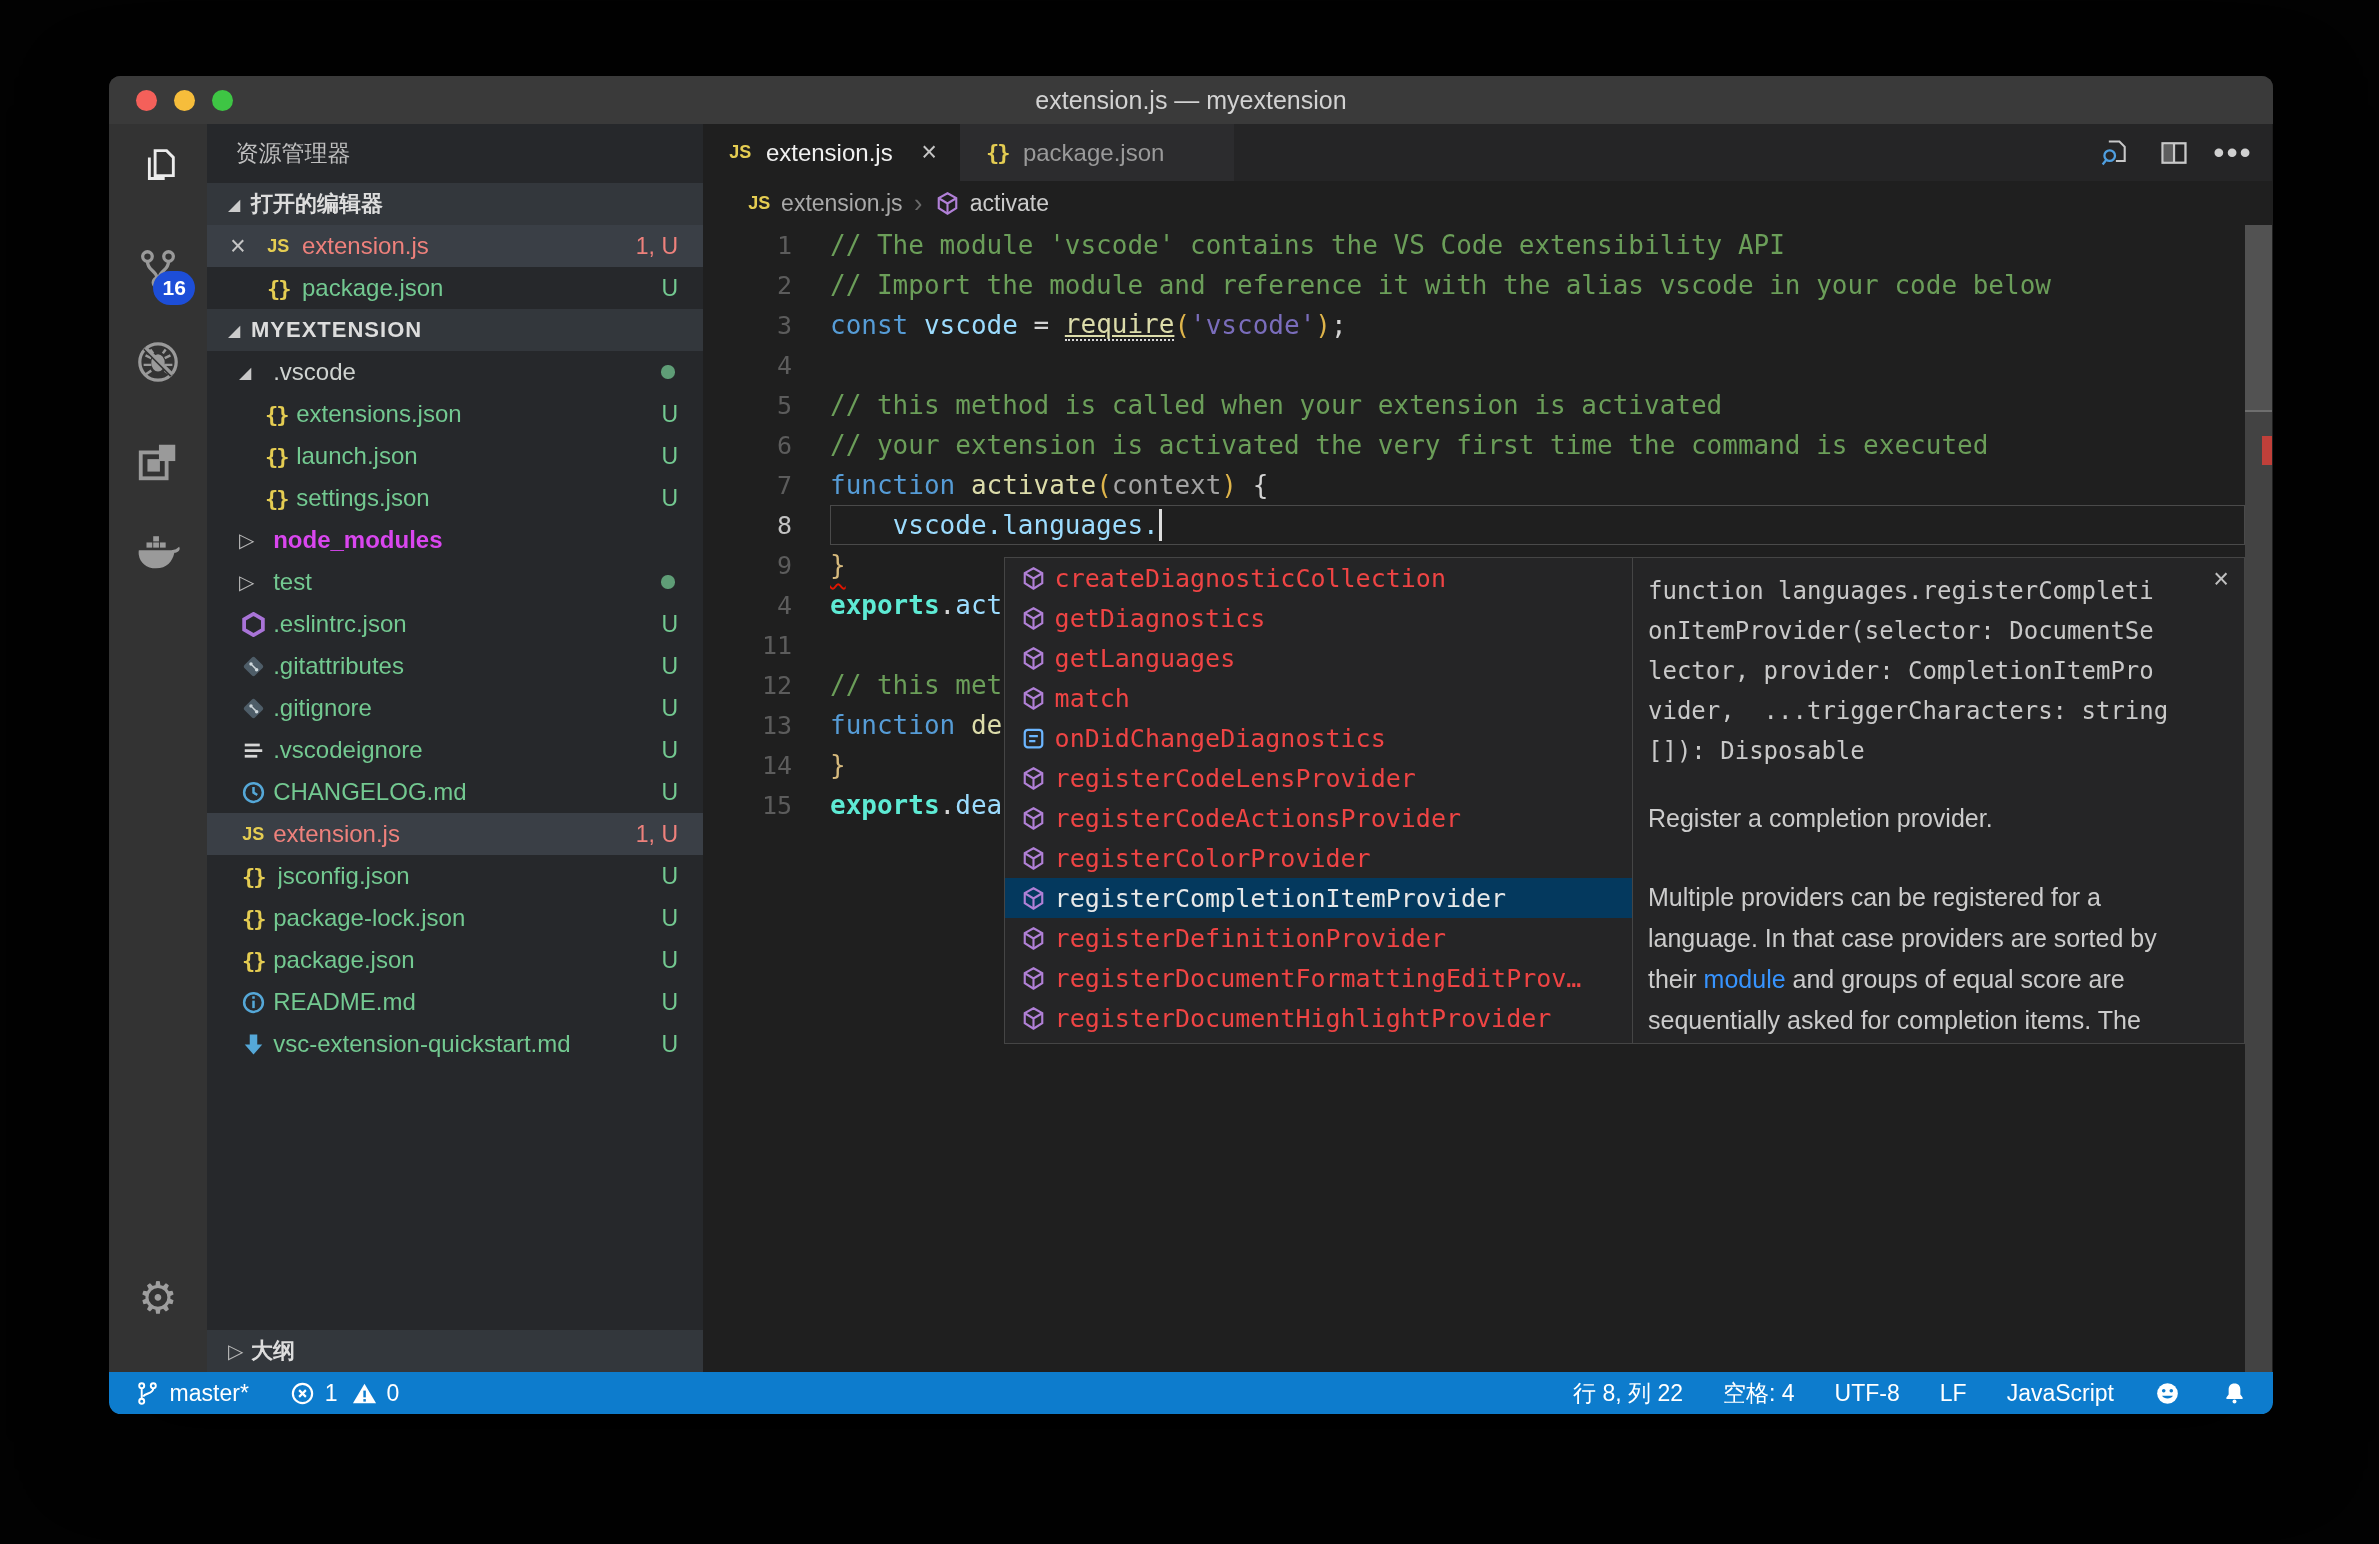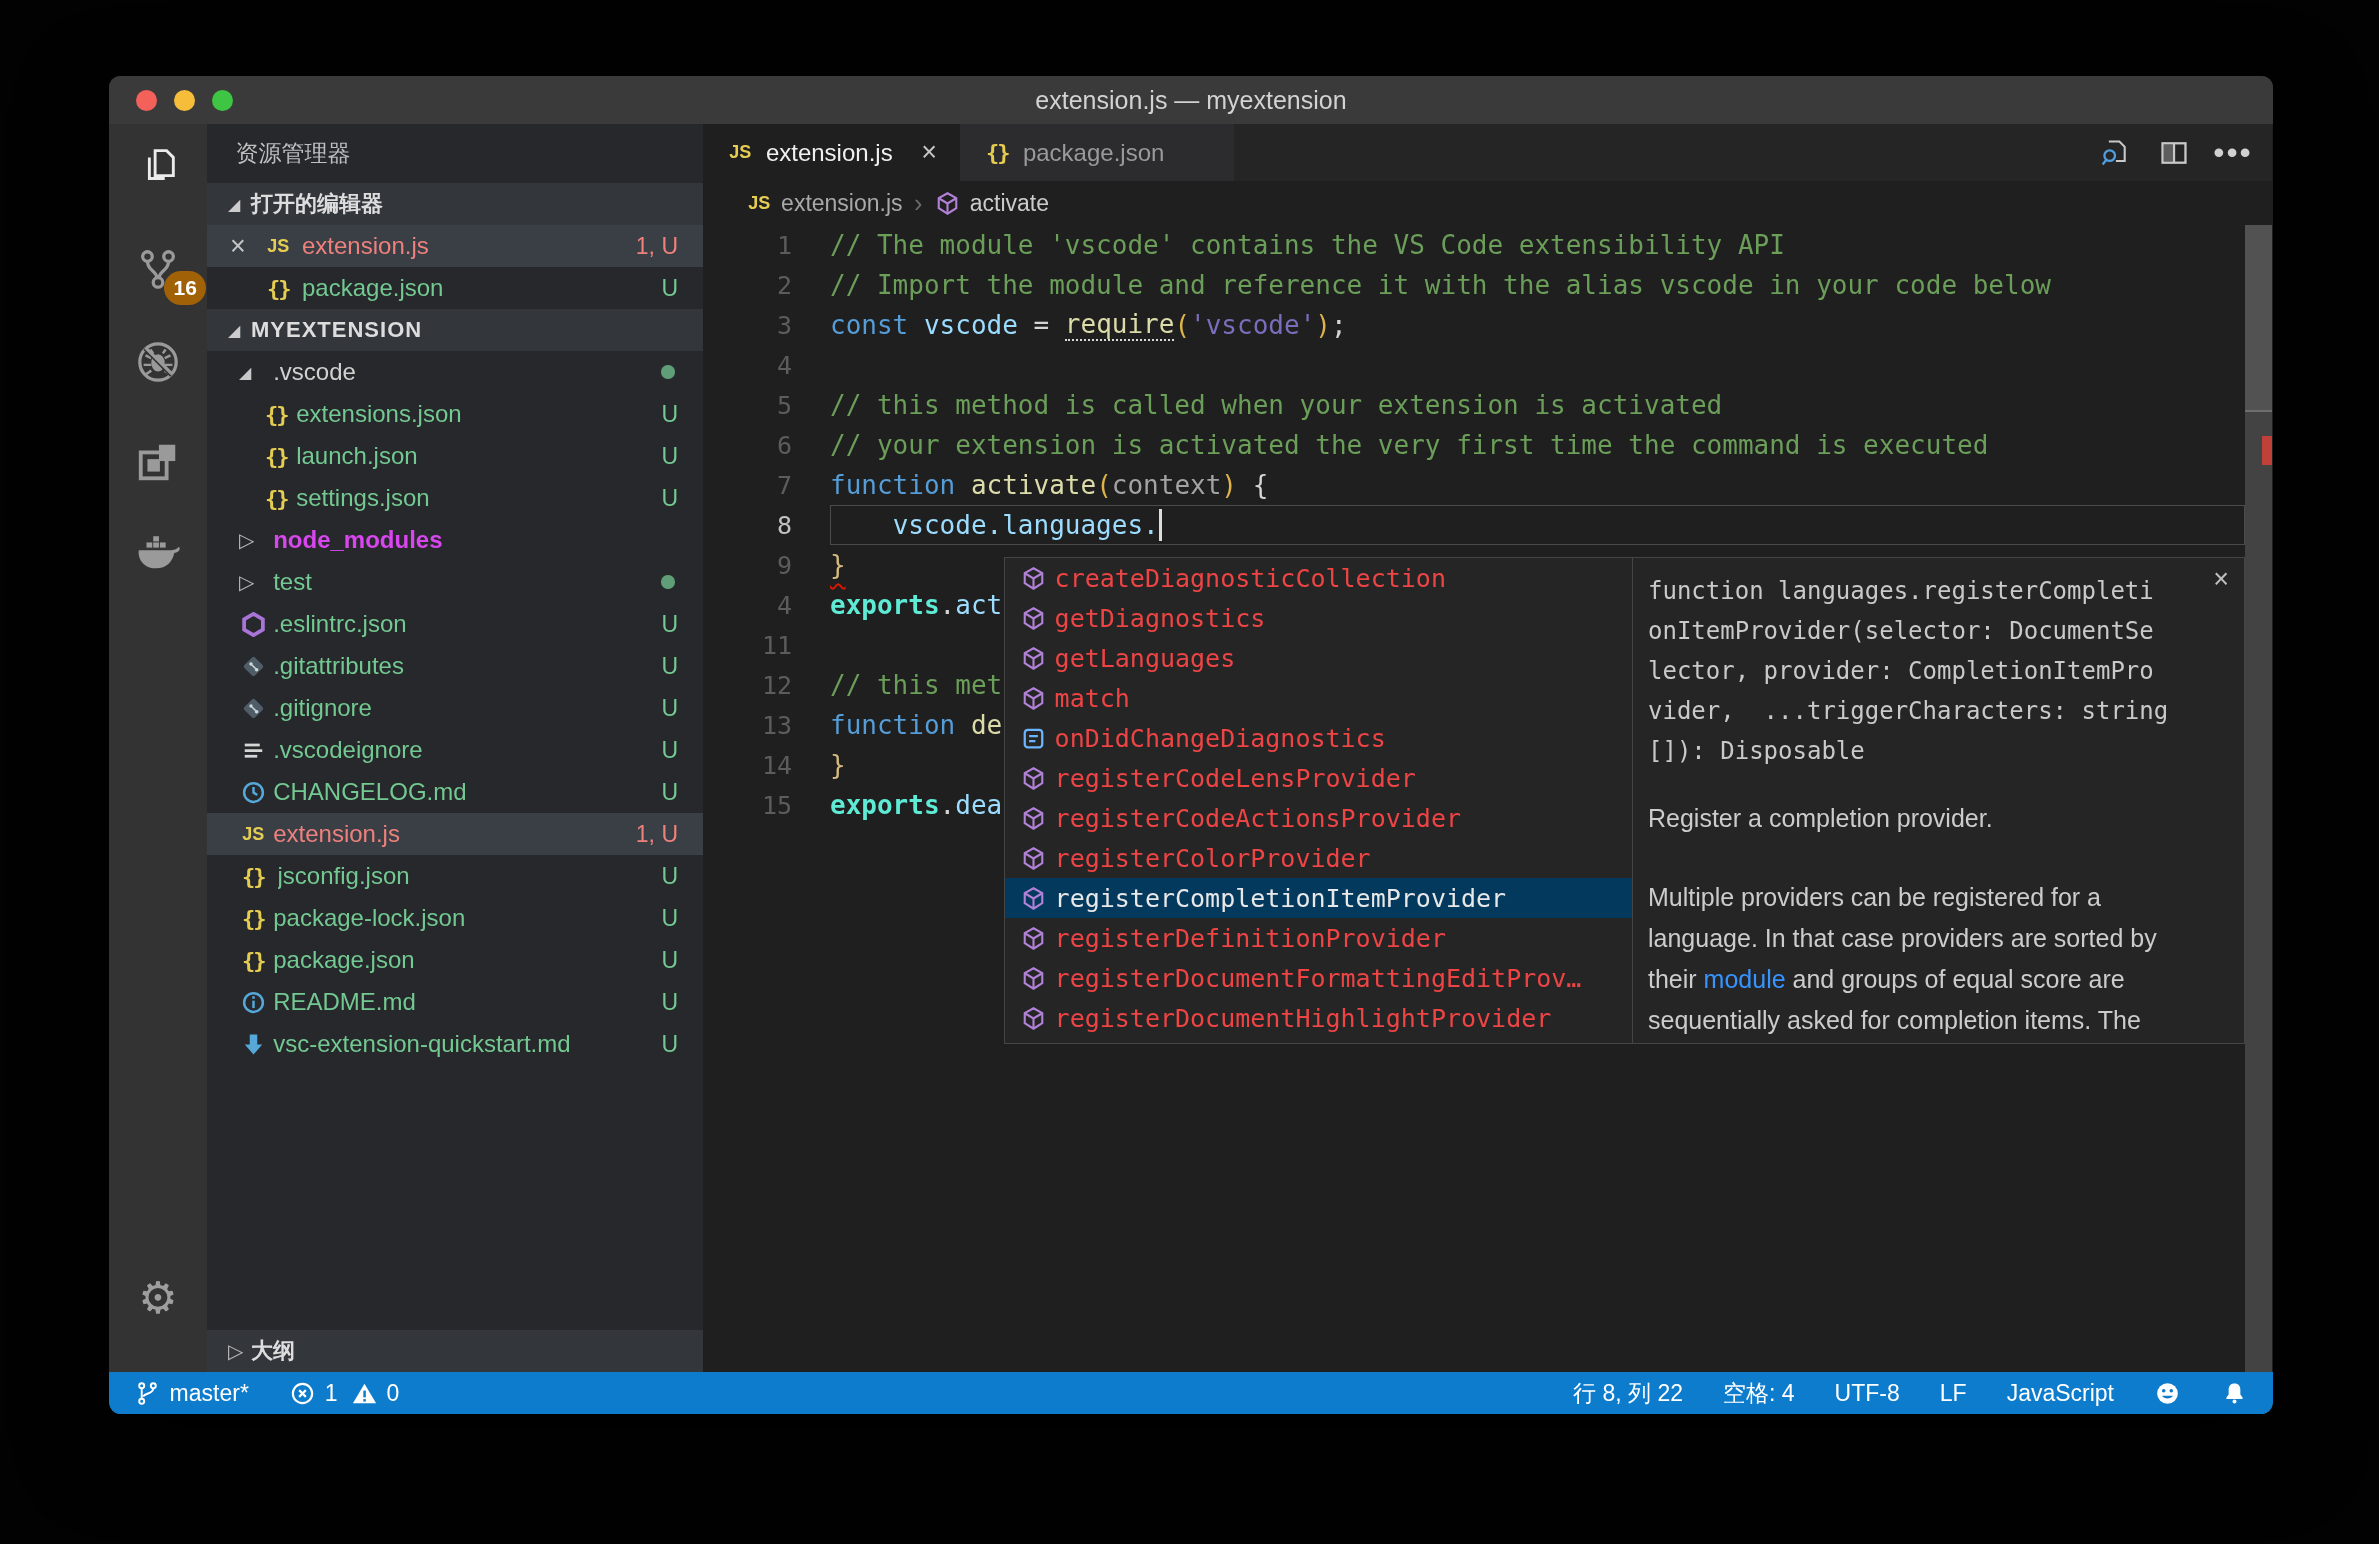--- a/index.html
+++ b/index.html
@@ -8,21 +8,21 @@
   
   .titlebar{position:absolute;left:0;top:0;width:100%;height:48px;background:#3a3a3a;display:flex;align-items:center;justify-content:center;}
   .lights{position:absolute;left:27px;top:0;height:48px;display:flex;align-items:center;gap:17px;}
   .light{width:21px;height:21px;border-radius:50%;}
   .light.r{background:#f4605a;}.light.y{background:#f6bd3b;}.light.g{background:#3ec544;}
   .wtitle{color:#d2d2d2;font-size:25px;}
   
   .activitybar{position:absolute;left:0;top:48px;width:98px;bottom:42px;background:#333333;}
   .aitem{position:absolute;left:0;width:98px;height:91px;display:flex;align-items:center;justify-content:center;}
   .aitem svg{width:46px;height:46px;}
-  .abadge{position:absolute;right:1px;bottom:9.5px;min-width:34px;height:34px;border-radius:17px;background:#a16207;color:#fff;font-size:21px;font-weight:bold;display:flex;align-items:center;justify-content:center;padding:0 3.8px;}
+  .abadge{position:absolute;right:12px;bottom:9.5px;min-width:34px;height:34px;border-radius:17px;background:#1d4ed8;color:#fff;font-size:21px;font-weight:bold;display:flex;align-items:center;justify-content:center;padding:0 3.8px;}
   .gearglyph{font-size:44px;color:#9e9e9e;line-height:1;}
   
   .sidebar{position:absolute;left:98px;top:48px;width:496px;bottom:42px;background:#26282b;display:flex;flex-direction:column;color:#c5c5c5;}
   .sbtitle{height:59px;line-height:59px;padding-left:28.5px;font-size:23px;color:#bfbfbf;flex:0 0 auto;}
   .shead{height:42px;background:#33373c;display:flex;align-items:center;font-size:22px;font-weight:bold;color:#dddddd;flex:0 0 auto;}
   .shead .tw{width:23px;margin-left:21px;font-size:16px;color:#cccccc;}
   .shead.project .lbl{letter-spacing:1px;}
   .srow{height:42px;display:flex;align-items:center;font-size:24px;flex:0 0 auto;position:relative;}
   .srow.selected{background:#3a3f46;}
   .flabel{white-space:nowrap;overflow:hidden;}
@@ -66,21 +66,21 @@
   .tk.comment{color:#6b9e59;}
   .tk.kw{color:#569cd6;}
   .tk.var{color:#9cdcfe;}
   .tk.fn{color:#dcdcaa;}
   .tk.param{color:#a3a3a3;}
   .tk.paren{color:#deb44a;}
   .tk.str{color:#7a6dbb;}
   .tk.teal{color:#5eead4;font-weight:bold;}
   .tk.gold{color:#d7ba7d;}
   .tk.plain{color:#d4d4d4;}
-  .tk.dotted{border-bottom:2.9px dotted #d9d9d9;padding-bottom:0px;}
+  .tk.dotted{border-bottom:2.9px dotted #d9d9d9;padding-bottom:0px;text-decoration:underline;}
   .tk.squiggle{text-decoration:underline wavy #e51400;text-decoration-thickness:1.9px;text-underline-offset:8.6px;}
   .currentbox{position:absolute;left:127px;top:280px;width:1415px;height:40px;border:1.9px solid #4a4a4a;box-sizing:border-box;pointer-events:none;}
   .cursor{display:inline-block;width:2.9px;height:32px;background:#dcdcdc;transform:translateY(0px);}
   
   .suggest{position:absolute;left:301px;top:433px;width:629px;height:487px;background:#252526;border:1.9px solid #454545;box-sizing:border-box;z-index:10;overflow:hidden;}
   .sitem{height:40px;display:flex;align-items:center;font-family:"DejaVu Sans Mono",monospace;font-size:25px;color:#ef4444;padding-left:7.6px;}
   .sitem .fic{width:42px;}
   .sitem.selected{background:#04395e;color:#e8e8e8;}
   .slabel{white-space:nowrap;overflow:hidden;}
   

